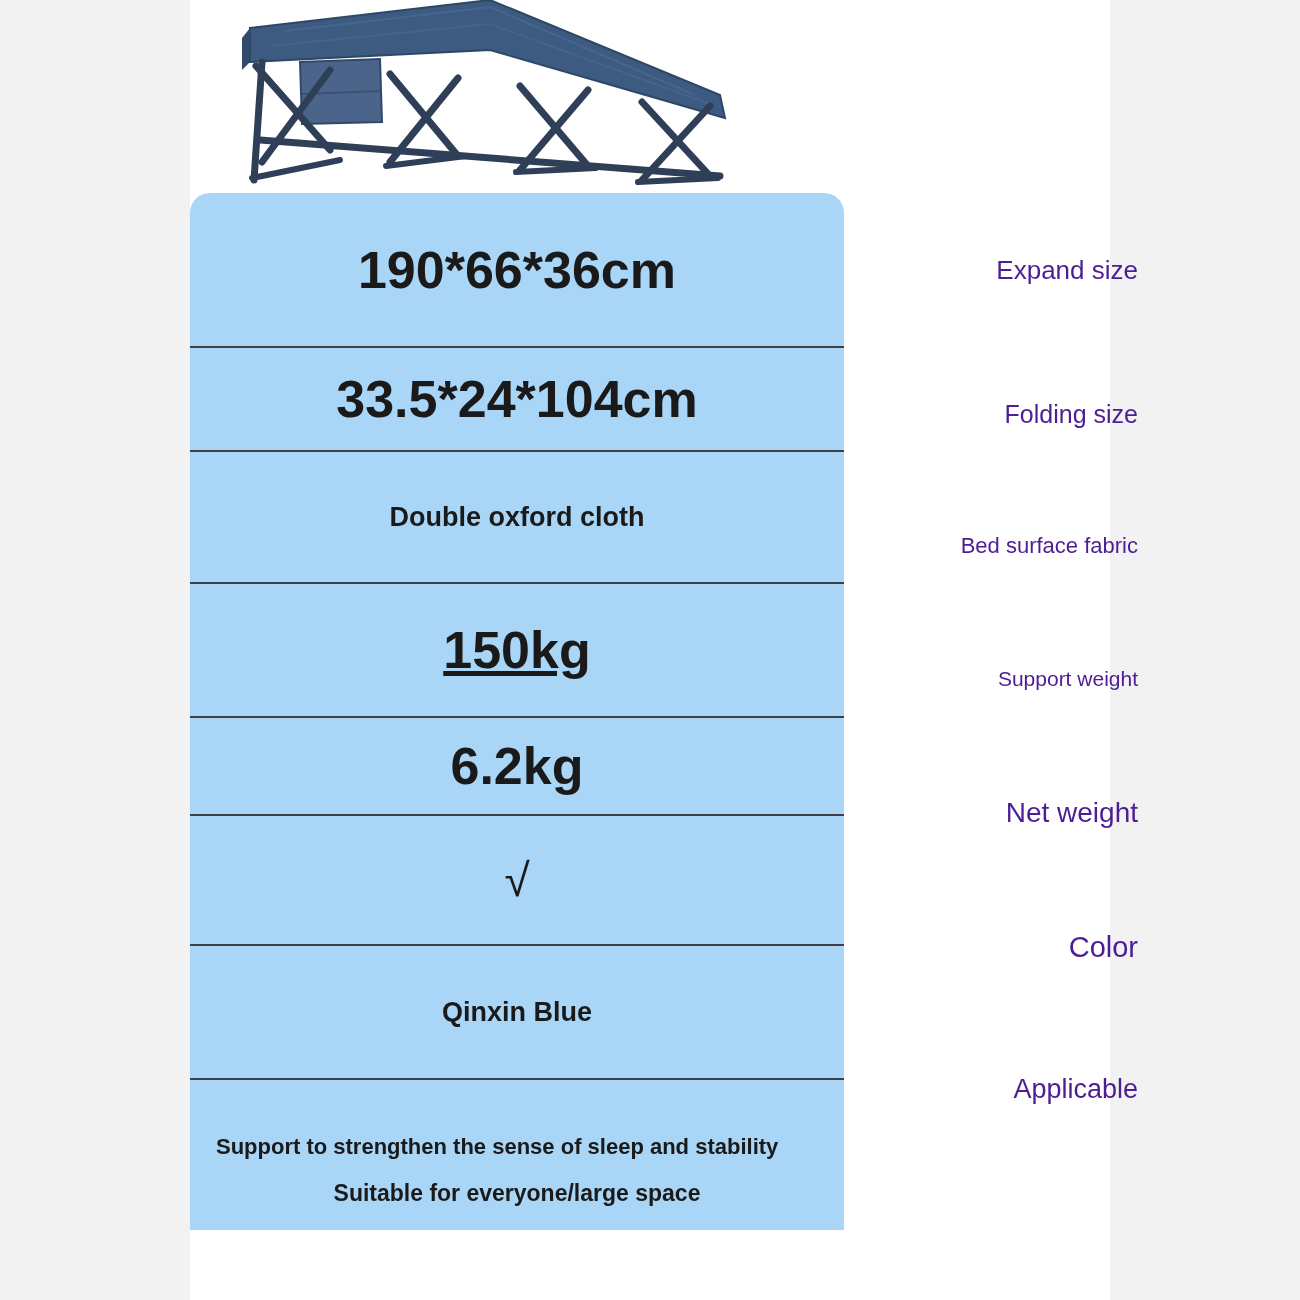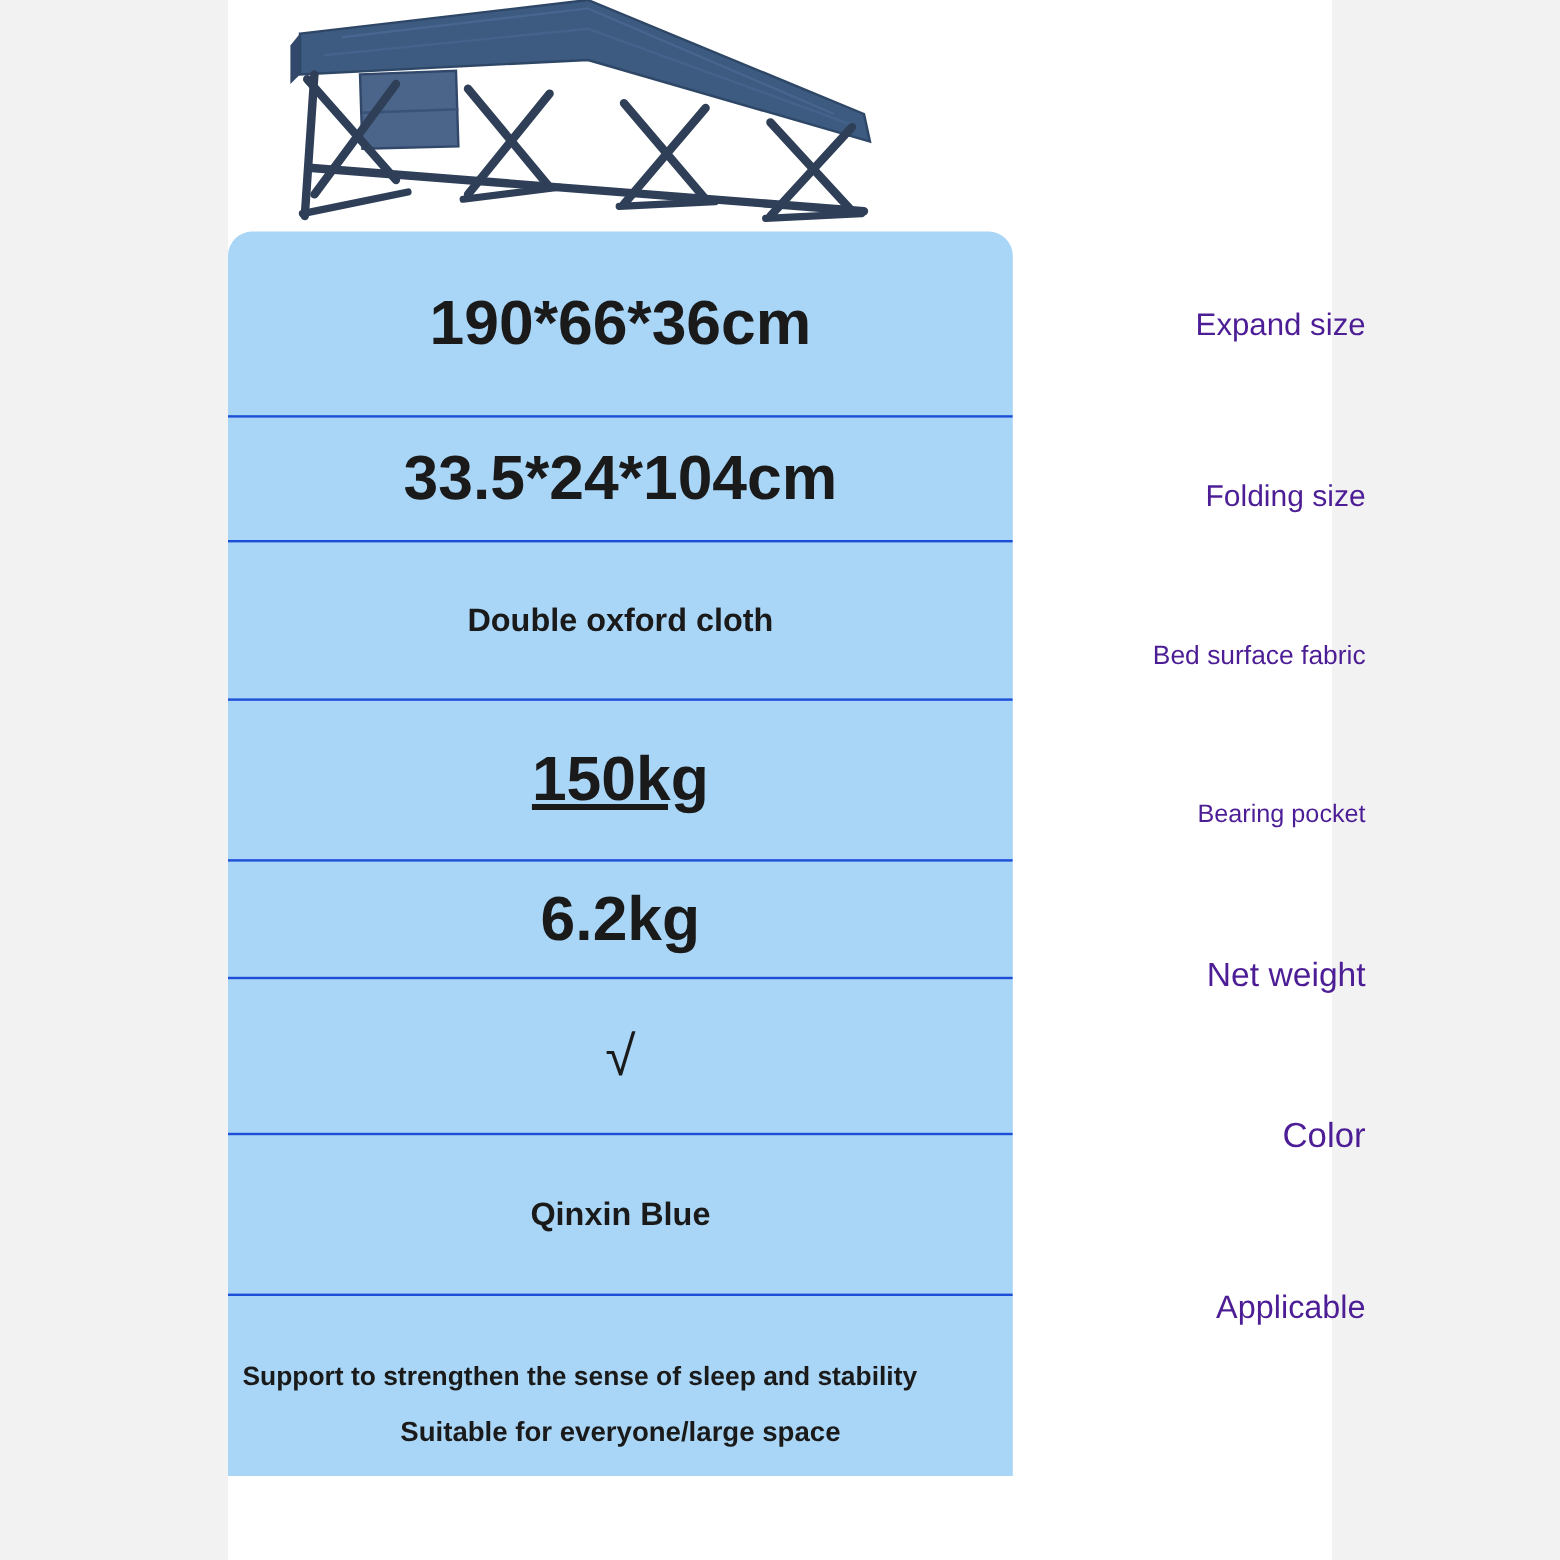--- a/index.html
+++ b/index.html
@@ -42,21 +42,21 @@
     left: 190px;
     top: 193px;
     width: 654px;
     background: #a9d6f7;
     border-radius: 20px 20px 0 0;
     overflow: hidden;
   }
   .spec-row {
     position: relative;
     box-sizing: border-box;
-    border-bottom: 2px solid #1d4ed8;
+    border-bottom: 2px solid #404040;
     display: flex;
     align-items: center;
     justify-content: center;
     text-align: center;
     color: #1a1a1a;
   }
   .spec-row:last-child { border-bottom: none; }
 
   .v-big {
     font-size: 52px;
@@ -67,21 +67,21 @@
     font-size: 27px;
     font-weight: 700;
   }
   .v-check {
     font-size: 46px;
     font-weight: 500;
   }
   .v-multi {
     display: block;
     width: 100%;
-    padding: 0 12px;
+    padding: 0 26px;
     box-sizing: border-box;
     text-align: left;
     font-size: 22px;
     font-weight: 700;
     line-height: 1.45;
     margin-top: 32px;
   }
   .v-multi .second {
     display: block;
     text-align: center;
@@ -192,21 +192,21 @@
     <div class="label-row" style="height:155px;">
       <span class="lbl" style="font-size:26px;">Expand size</span>
     </div>
     <div class="label-row" style="height:132px;">
       <span class="lbl" style="font-size:25px;">Folding size</span>
     </div>
     <div class="label-row" style="height:132px;">
       <span class="lbl" style="font-size:22px;">Bed surface fabric</span>
     </div>
     <div class="label-row" style="height:134px;">
-      <span class="lbl" style="font-size:21px;">Bearing pocket</span>
+      <span class="lbl" style="font-size:21px;">Support weight</span>
     </div>
     <div class="label-row" style="height:134px;">
       <span class="lbl" style="font-size:28px;">Net weight</span>
     </div>
     <div class="label-row" style="height:134px;">
       <span class="lbl" style="font-size:29px;">Color</span>
     </div>
     <div class="label-row" style="height:150px;">
       <span class="lbl" style="font-size:27px;">Applicable</span>
     </div>

